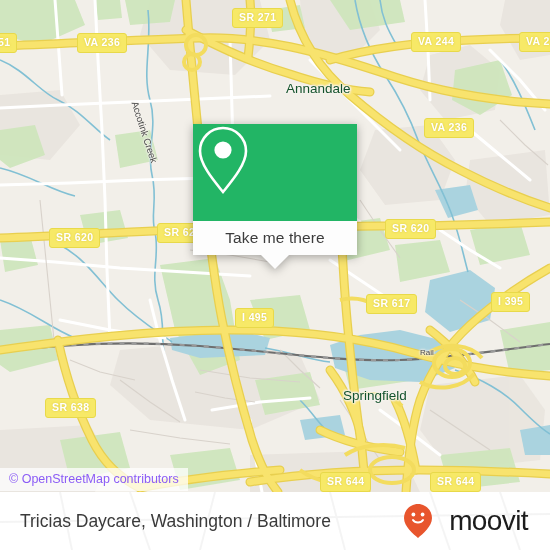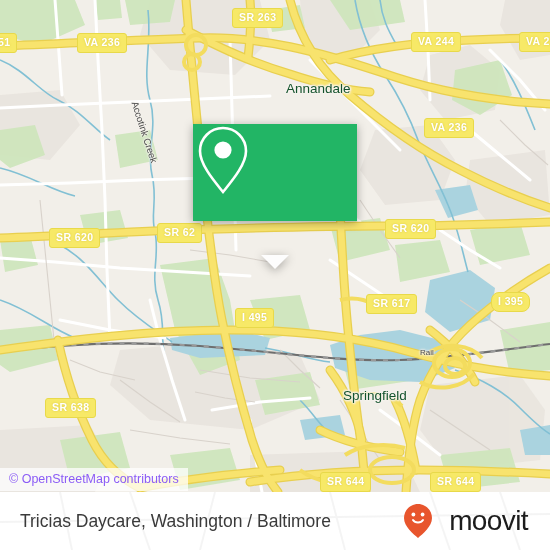--- a/index.html
+++ b/index.html
@@ -297,42 +297,45 @@
       </g>
     </svg>
 
     <div class="place" style="left:286px;top:81px;">Annandale</div>
     <div class="place" style="left:343px;top:388px;">Springfield</div>
 
     <div class="waterlabel" style="left:140px;top:100px;transform:rotate(72deg);transform-origin:left top;">Accotink Creek</div>
 
     <div class="railname" style="left:420px;top:348px;">Rail</div>
 
-    <div class="shield" style="left:232px;top:8px;">SR 263</div>
+    <div class="shield" style="left:232px;top:8px;">SR 271</div>
     <div class="shield" style="left:77px;top:33px;">VA 236</div>
     <div class="shield" style="left:411px;top:32px;">VA 244</div>
     <div class="shield" style="left:519px;top:32px;">VA 24</div>
     <div class="shield" style="left:-9px;top:33px;">51</div>
     <div class="shield" style="left:424px;top:118px;">VA 236</div>
     <div class="shield" style="left:49px;top:228px;">SR 620</div>
     <div class="shield" style="left:157px;top:223px;">SR 62</div>
     <div class="shield" style="left:385px;top:219px;">SR 620</div>
     <div class="shield" style="left:366px;top:294px;">SR 617</div>
     <div class="shield" style="left:235px;top:308px;">I 495</div>
-    <div class="shield" style="left:491px;top:292px;border-radius:8px;">I 395</div>
+    <div class="shield" style="left:491px;top:292px;">I 395</div>
     <div class="shield" style="left:45px;top:398px;">SR 638</div>
     <div class="shield" style="left:320px;top:472px;">SR 644</div>
     <div class="shield" style="left:430px;top:472px;">SR 644</div>
 
     <div id="popup">
       <div id="popup-top">
         <svg width="60" height="72" viewBox="0 0 60 72">
           <path d="M30 4 C17.3 4 7 14.3 7 27 C7 41 22 58 30 68 C38 58 53 41 53 27 C53 14.3 42.7 4 30 4 Z" fill="none" stroke="#ffffff" stroke-width="2.6"></path>
           <circle cx="30" cy="26" r="8.6" fill="#ffffff"></circle>
         </svg>
+      </div>
+      <div id="popup-bottom">
+        <span id="popup-label">Take me there</span>
       </div>
       <div id="popup-tail"></div>
     </div>
 
     <div id="attribution">© OpenStreetMap contributors</div>
   </div>
 
   <div id="footer">
     <svg id="footer-ghost" width="550" height="58" viewBox="0 0 550 58">
       <g stroke="#9b9b9b" fill="none" stroke-width="2">

